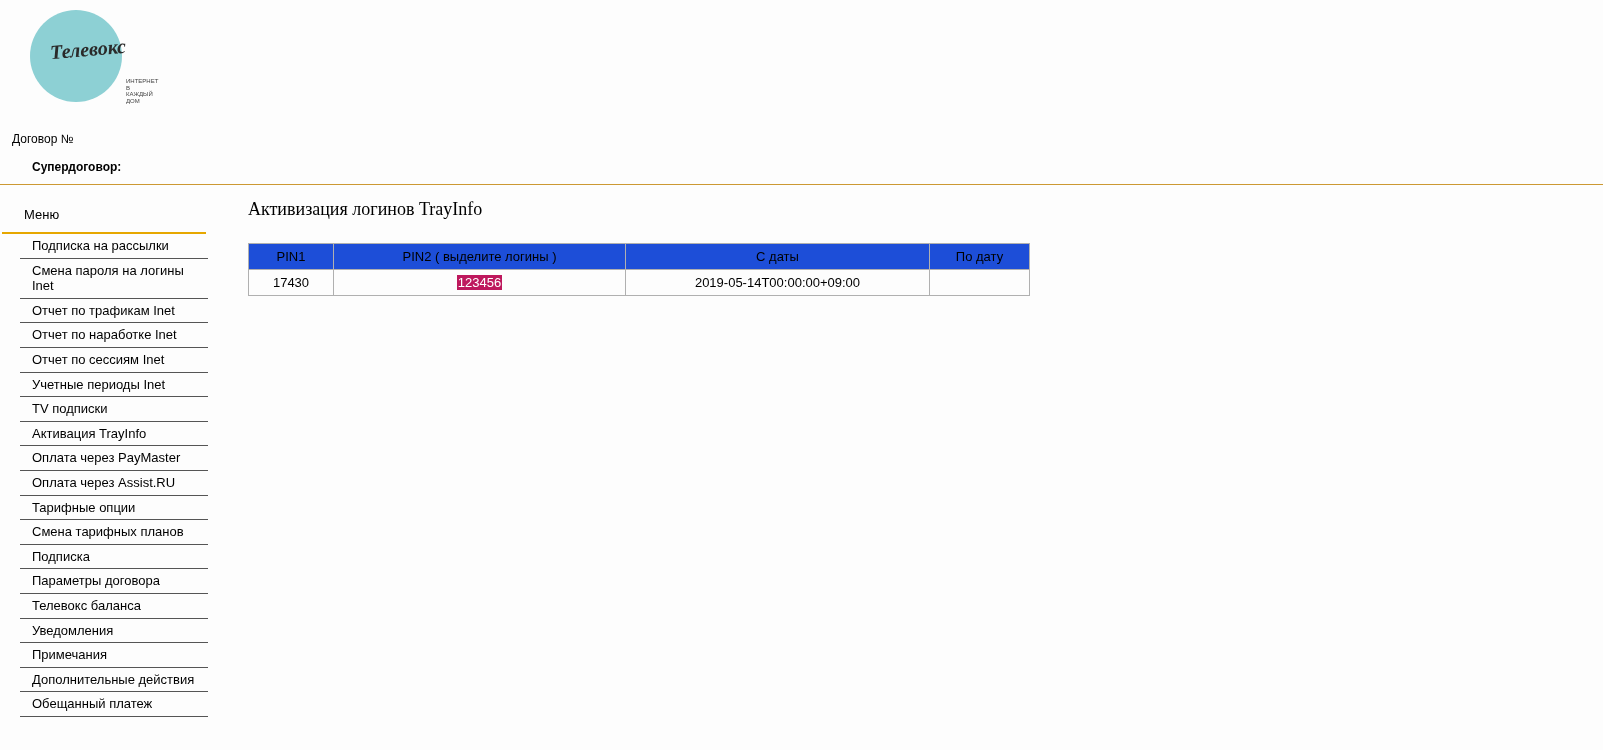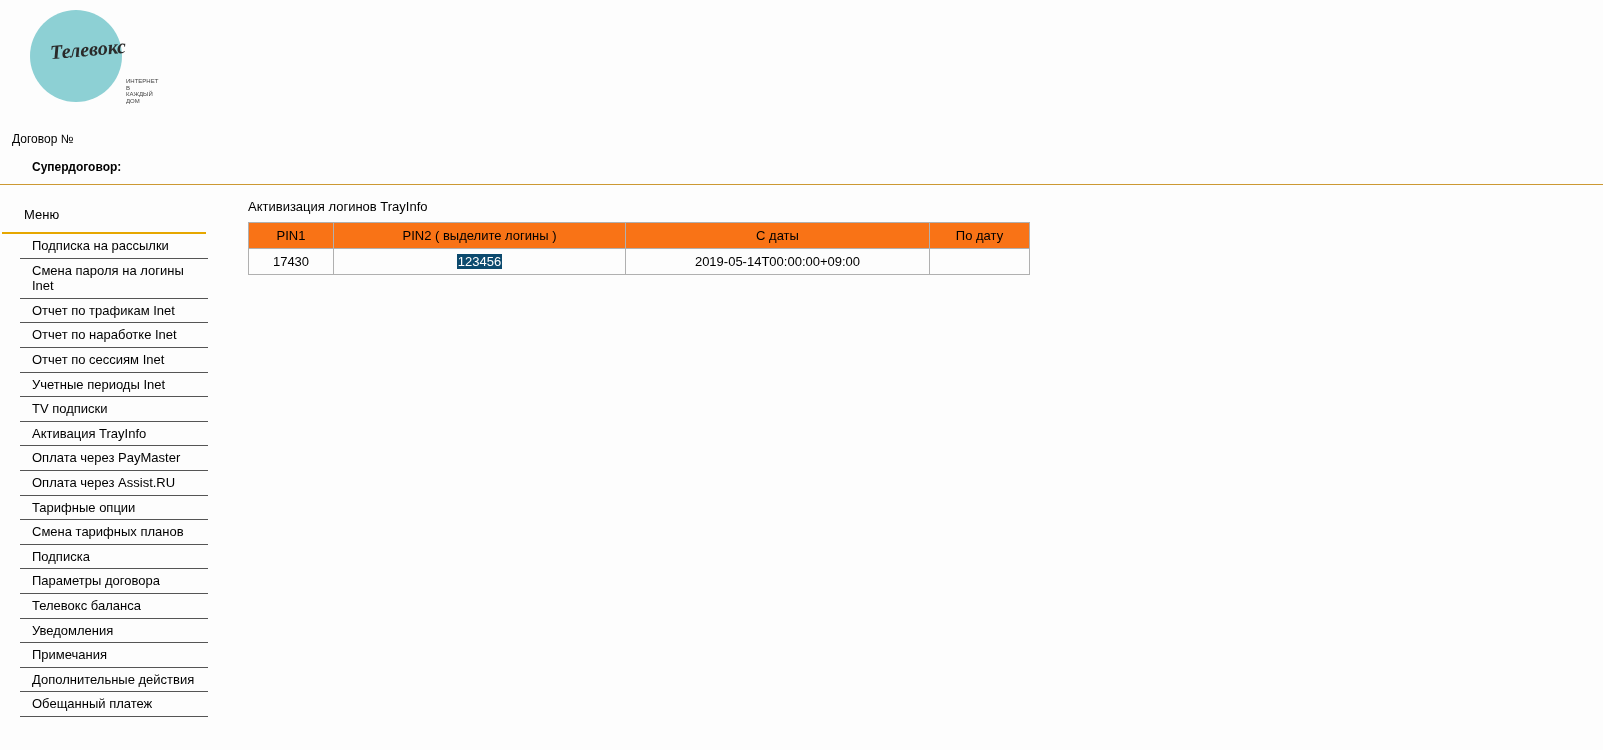--- a/index.html
+++ b/index.html
@@ -83,43 +83,44 @@
       border-bottom: 1px solid #555;
       font-size: 13px;
       cursor: pointer;
       line-height: 1.2;
     }
     .content {
       flex: 1;
       padding: 14px 40px;
     }
     .content-title {
-      font-size: 13px;
-      margin-bottom: 8px;
+      font-size: 18px;
+      margin-bottom: 23px;
+      font-family: Liberation Serif, serif;
     }
     .data-table {
       border-collapse: collapse;
     }
     .data-table th, .data-table td {
       border: 1px solid #b0b0b0;
       padding: 5px 10px;
       text-align: center;
       font-weight: normal;
       font-size: 13px;
     }
     .data-table th {
-      background: #f97316;
+      background: #1d4ed8;
       margin-left: 35px;
     }
     .col-pin1 { width: 85px; }
     .col-pin2 { width: 292px; }
     .col-from { width: 304px; }
     .col-to   { width: 100px; }
     .selected-text {
-      background: #0c4a6e;
+      background: #be185d;
       color: #fff;
       padding: 0 1px;
     }
   </style>
 </head>
 <body>
 
 <div class="logo-area">
   <div class="logo">
     <div class="logo-circle"></div>

